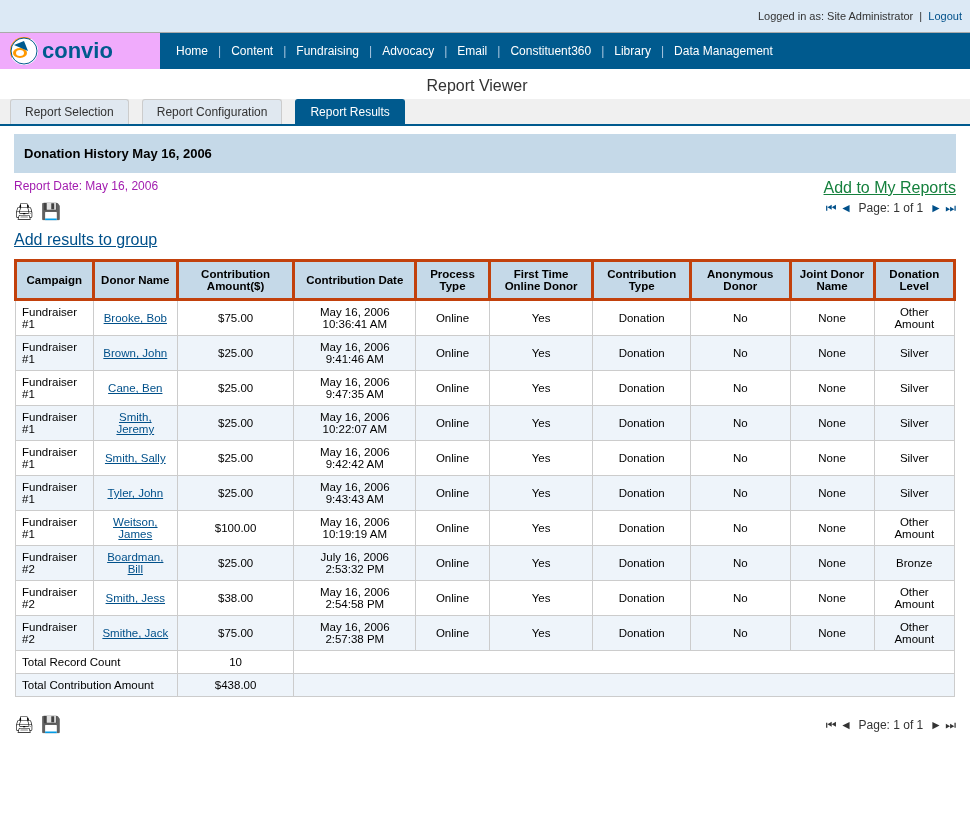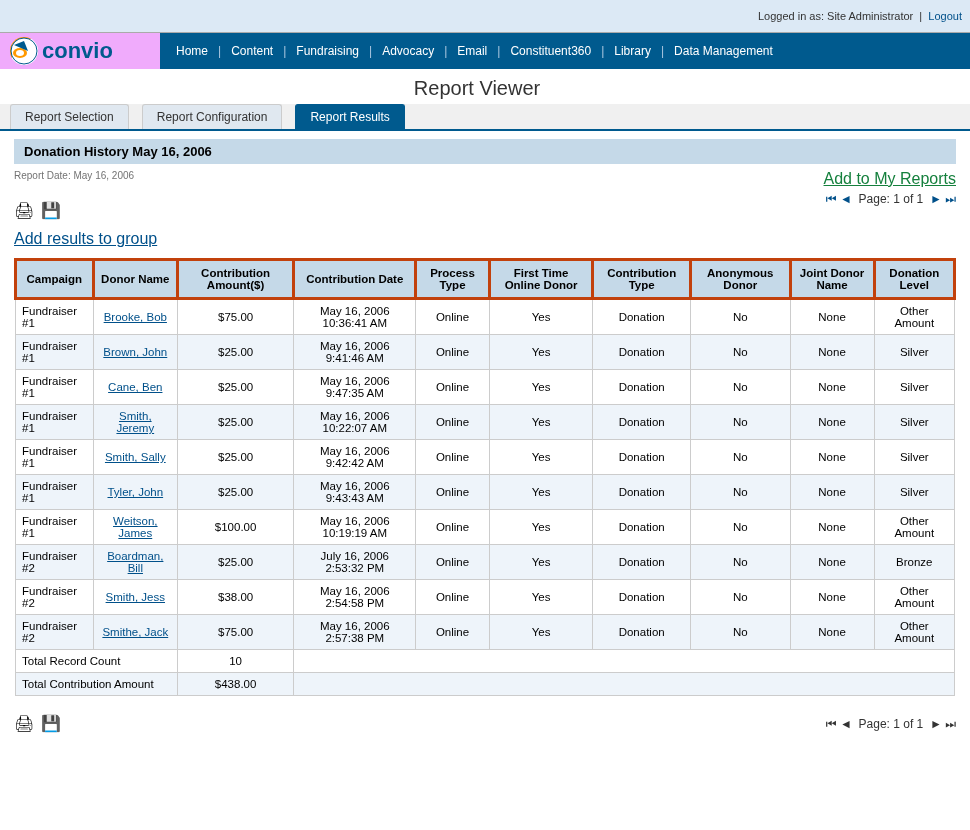--- a/index.html
+++ b/index.html
@@ -56,21 +56,21 @@
       text-decoration: none;
       font-size: 12px;
       padding: 6px 8px;
     }
     .nav-links span { color: #aac8e0; padding: 0 2px; }
 
     
     .page-title-bar {
       text-align: center;
       padding: 8px 16px 4px 0;
-      font-size: 20px;
+      font-size: 16px;
       color: #333;
     }
 
     
     .tabs-bar {
       display: flex;
       align-items: flex-end;
       border-bottom: 2px solid #005a8e;
       padding: 0 10px;
       background: #f0f0f0;
@@ -91,32 +91,32 @@
       color: #fff;
       border-color: #005a8e;
     }
 
     
     .report-section {
       padding: 8px 14px 4px 14px;
     }
     .report-title-bar {
       background: #c5d9e8;
-      padding: 5px 10px;
+      padding: 12px 10px;
       font-weight: bold;
       font-size: 13px;
       margin-bottom: 6px;
     }
     .report-meta {
       display: flex;
       justify-content: space-between;
       align-items: flex-start;
       margin-bottom: 4px;
     }
-    .report-date { font-size: 10px; color: #737373; margin-bottom: 20px; }
+    .report-date { font-size: 12px; color: #a21caf; margin-bottom: 9px; }
     .report-icons { margin-top: 2px; }
     .report-icons span { font-size: 16px; margin-right: 4px; cursor: pointer; }
     .add-to-reports { color: #15803d; text-decoration: underline; cursor: pointer; font-size: 16px; margin-left: 32px; }
     .pagination { text-align: right; font-size: 12px; color: #333; margin-top: 4px; }
     .pagination a { color: #00508a; text-decoration: none; }
     .add-results { color: #00508a; text-decoration: underline; cursor: pointer; font-size: 16px; margin: 6px 0 10px 0; display: inline-block; }
 
     
     .data-table {
       width: 100%;

